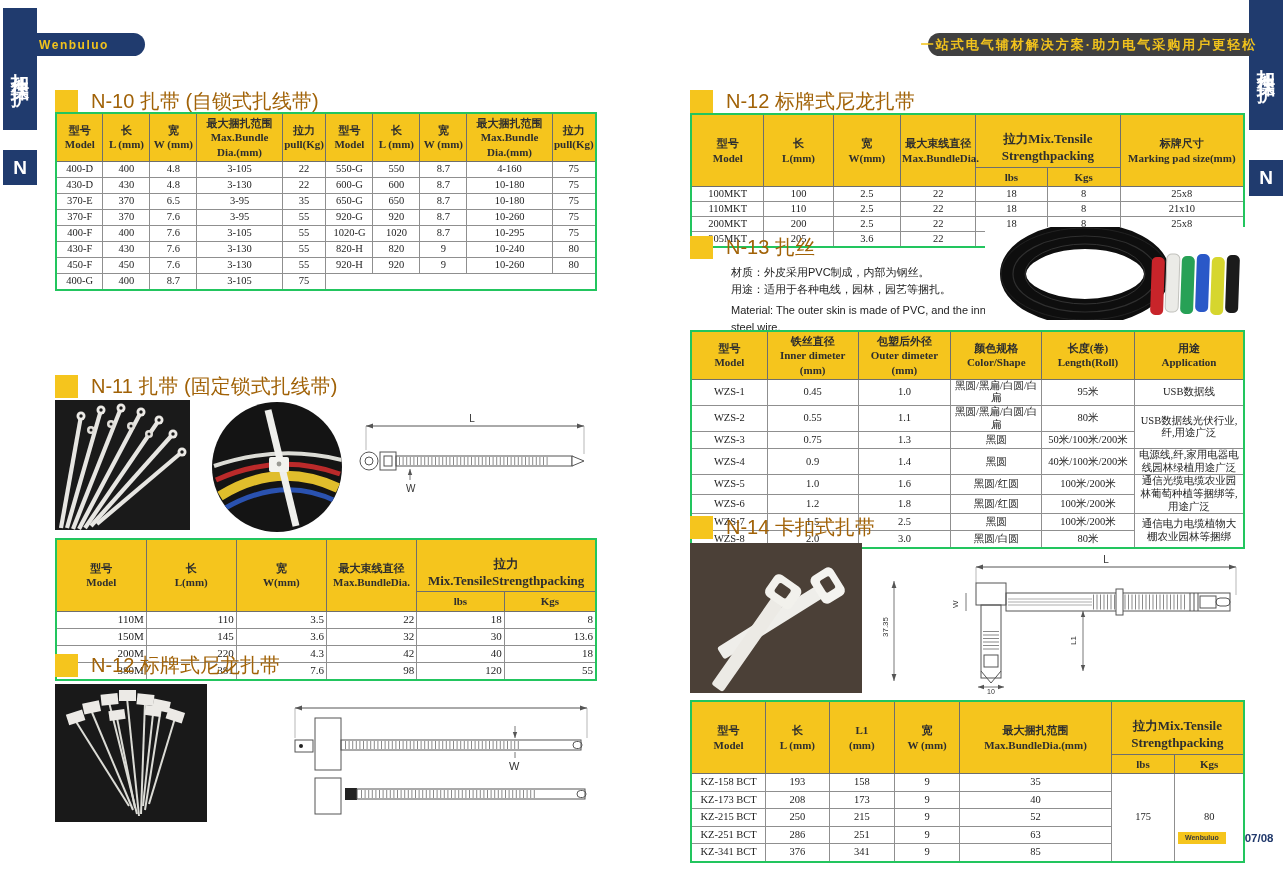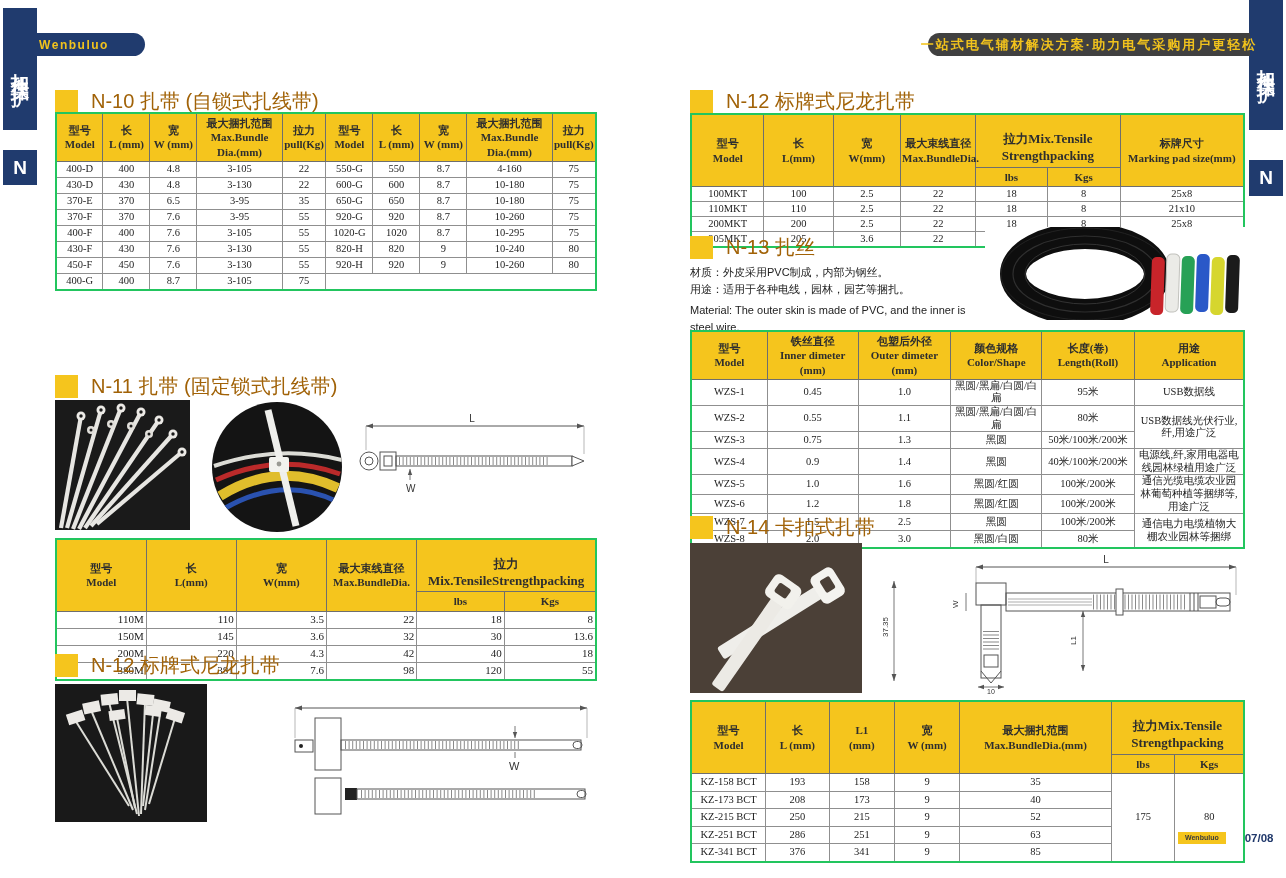--- a/index.html
+++ b/index.html
@@ -34,21 +34,21 @@
   #t13 td{height:16px;}
   #t14 td{height:16.5px;}
   th.pull .zh{font-size:12.5px;font-weight:700;}
   th.pull .en{font-size:13px;font-weight:700;margin-top:8px;}
   td.tiny{font-size:6.5px;line-height:1.1;}
   
   .photo{position:absolute;overflow:hidden;}
   .diagram{position:absolute;}
   .dim-text{font-family:"Liberation Sans",sans-serif;fill:#333;}
   
-  .desc{position:absolute;font-size:11px;color:#222;line-height:1.5;}
+  .desc{position:absolute;font-size:11px;color:#222;line-height:1.5;margin-left:41px;}
   .desc .zh{font-size:11px;}
   .desc .gap{height:5px;}
   
   .foot{position:absolute;display:flex;align-items:center;gap:19px;}
   .foot .badge{background:#f5c51d;color:#3a3a3a;font-size:7px;font-weight:700;padding:1px 7px;line-height:1.4;}
   .foot .pg{color:#20386b;font-weight:700;font-size:11.5px;}
 </style>
 </head>
 <body>
 

